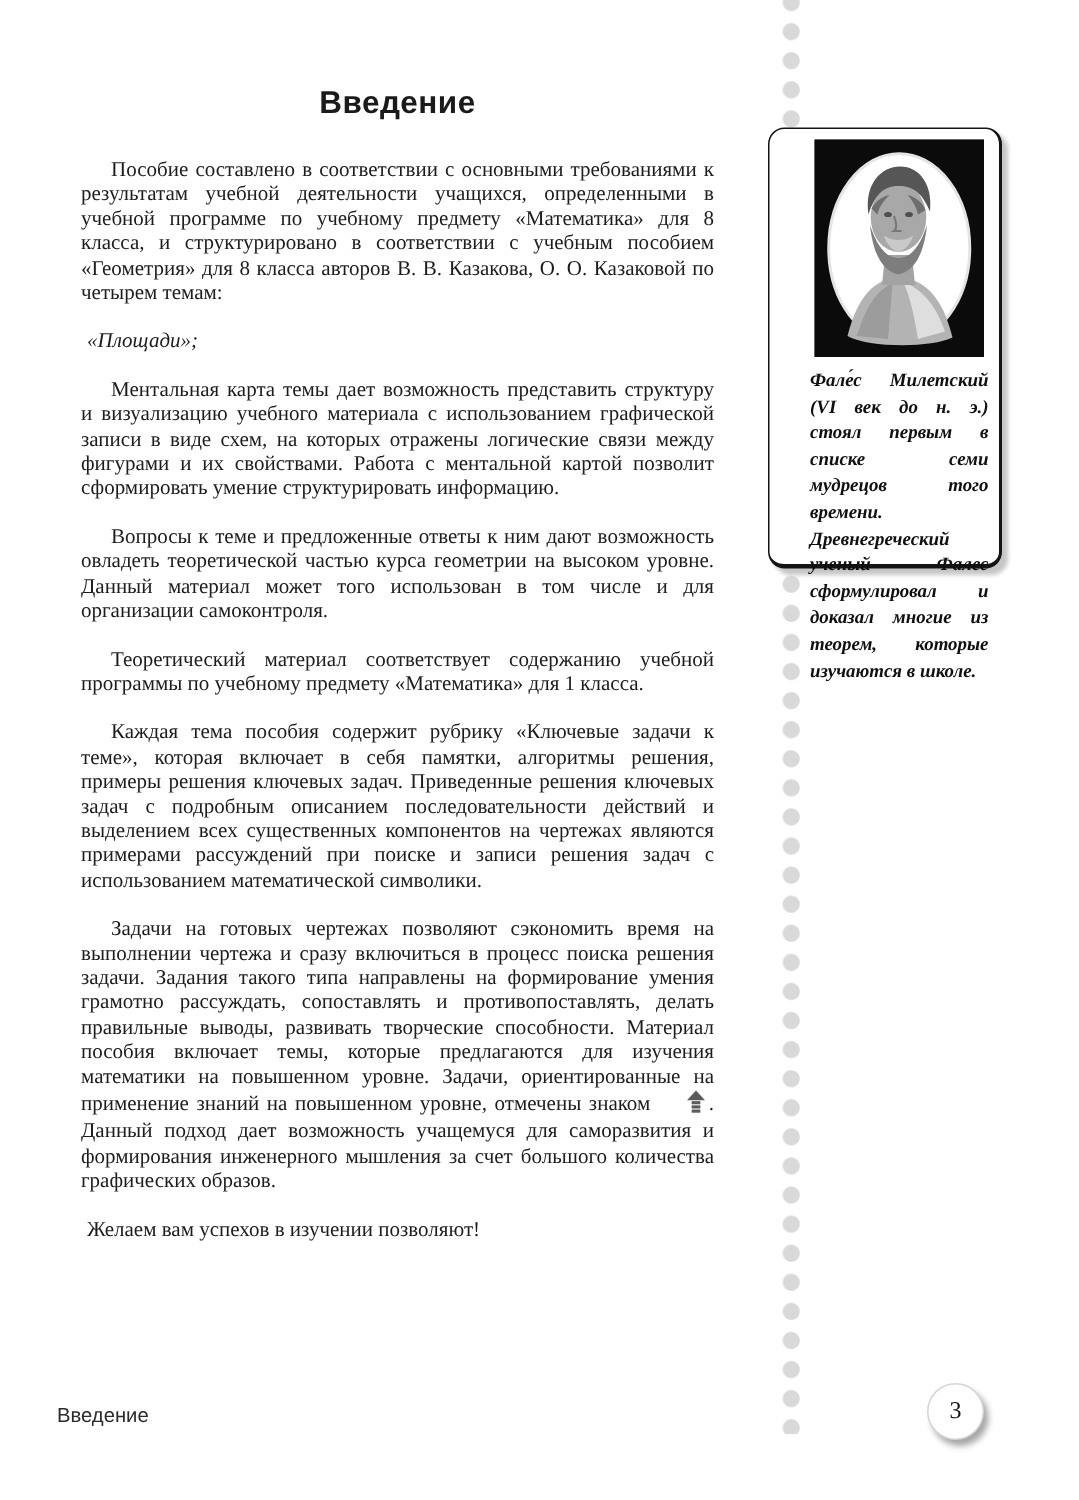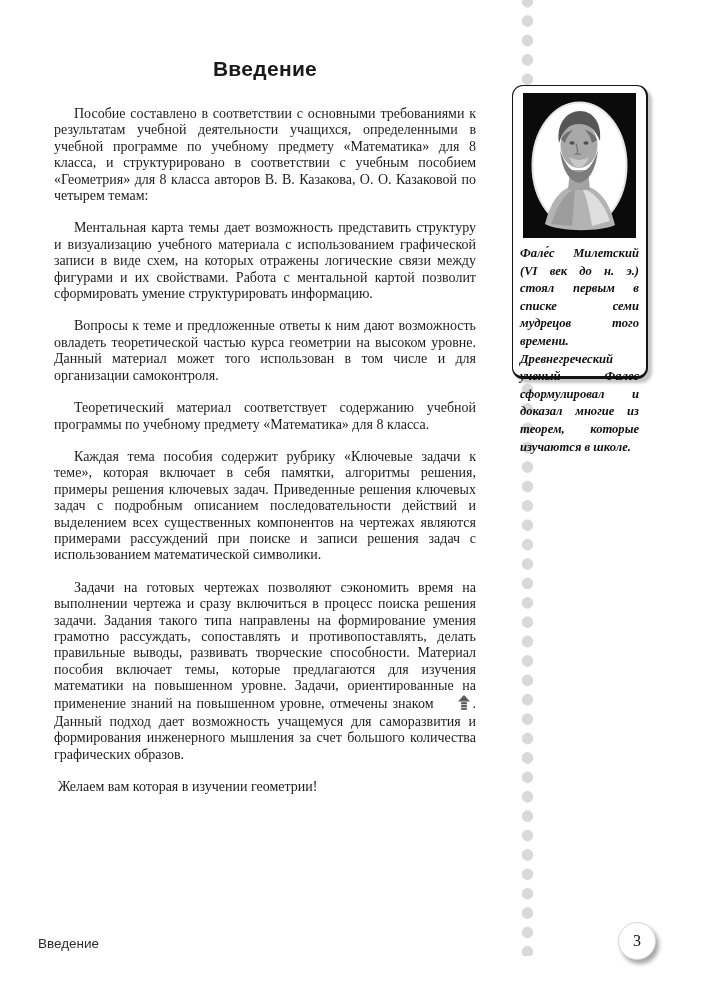--- a/index.html
+++ b/index.html
@@ -27,21 +27,21 @@
     font-size:14px;line-height:16.4px;text-align:justify;z-index:2;
   }
   .body-p{margin:16px;text-indent:20px;}
   .list-item{margin:0;padding-left:20px;font-style:italic;}
   .closing-line{margin:16px 0 0 0;text-indent:20px;}
   .arrow-icon{display:inline-block;vertical-align:-2px;margin:0 3px 0 4px;}
   
   .sidebar-card{
     position:absolute;left:512px;top:85px;width:133px;height:290px;
     background:#ffffff;border:1.5px solid #141414;border-right-width:2px;border-bottom-width:3px;
-    border-radius:11px;box-shadow:4px 4px 3px #c6c6c6;z-index:3;
+    border-radius:11px;box-shadow:4px 4px 3px #c6c6c6;z-index:3;padding-left:20px;
   }
   .portrait-frame{
     margin:7px auto 6px auto;width:113px;height:145px;background:#0b0b0b;
     display:flex;align-items:center;justify-content:center;
   }
   .figure-caption{
     padding:1px 7px 0 7px;
     font-size:12.6px;line-height:17.6px;font-style:italic;font-weight:bold;
     text-align:justify;color:#0f0f0f;
   }
@@ -59,31 +59,32 @@
 </style>
 </head>
 <body>
 
 <div class="dots-column"></div>
 
 <h1 class="page-title">Введение</h1>
 
 <div class="main-column">
   <p class="body-p">Пособие составлено в соответствии с основными требованиями к результатам учебной деятельности учащихся, определенными в учебной программе по учебному предмету «Математика» для 8 класса, и структурировано в соответствии с учебным пособием «Геометрия» для 8 класса авторов В. В. Казакова, О. О. Казаковой по четырем темам:</p>
+  <div class="list-item">«Площади»;</div>
   <p class="body-p">Ментальная карта темы дает возможность представить структуру и визуализацию учебного материала с использованием графической записи в виде схем, на которых отражены логические связи между фигурами и их свойствами. Работа с ментальной картой позволит сформировать умение структурировать информацию.</p>
   <p class="body-p">Вопросы к теме и предложенные ответы к ним дают возможность овладеть теоретической частью курса геометрии на высоком уровне. Данный материал может того использован в том числе и для организации самоконтроля.</p>
-  <p class="body-p">Теоретический материал соответствует содержанию учебной программы по учебному предмету «Математика» для 8 класса.</p>
+  <p class="body-p">Теоретический материал соответствует содержанию учебной программы по учебному предмету «Математика» для 1 класса.</p>
   <p class="body-p">Каждая тема пособия содержит рубрику «Ключевые задачи к теме», которая включает в себя памятки, алгоритмы решения, примеры решения ключевых задач. Приведенные решения ключевых задач с подробным описанием последовательности действий и выделением всех существенных компонентов на чертежах являются примерами рассуждений при поиске и записи решения задач с использованием математической символики.</p>
   <p class="body-p"><span>Задачи на готовых чертежах позволяют сэкономить время на выполнении чертежа и сразу включиться в процесс поиска решения задачи. Задания такого типа направлены на формирование умения грамотно рассуждать, сопоставлять и противопоставлять, делать правильные выводы, развивать творческие способности. Материал пособия включает темы, которые предлагаются для изучения математики на повышенном уровне. Задачи, ориентированные на применение знаний на повышенном уровне, отмечены знаком</span><span class="arrow-icon"><svg width="12" height="15" viewBox="0 0 12 15" aria-hidden="true">
           <polygon points="6,0 12,6.5 0,6.5" fill="#5a5a5a"></polygon>
           <rect x="3.1" y="7.1" width="5.8" height="2.1" fill="#5a5a5a"></rect>
           <rect x="3.1" y="9.9" width="5.8" height="2.1" fill="#5a5a5a"></rect>
           <rect x="3.1" y="12.7" width="5.8" height="2.1" fill="#5a5a5a"></rect>
         </svg></span><span>. Данный подход дает возможность учащемуся для саморазвития и формирования инженерного мышления за счет большого количества графических образов.</span></p>
-  <p class="closing-line">Желаем вам которая в изучении геометрии!</p>
+  <p class="closing-line">Желаем вам успехов в изучении позволяют!</p>
 </div>
 
 <aside class="sidebar-card">
   <div class="portrait-frame">
     <svg width="113" height="145" viewBox="0 0 113 145" aria-hidden="true">
       <rect width="113" height="145" fill="#0b0b0b"></rect>
       <ellipse cx="56.5" cy="72.5" rx="47" ry="63" fill="#ffffff"></ellipse>
       <ellipse cx="56.5" cy="72.5" rx="47" ry="63" fill="none" stroke="#e4e4e4" stroke-width="2"></ellipse>
       <path d="M22 131 C29 103 41 93 56 92 C73 93 85 104 92 132 C78 139 36 139 22 131 Z" fill="#b3b3b3"></path>
       <path d="M59 95 C71 99 81 110 87 128 L69 133 C66 114 63 103 59 95 Z" fill="#dedede"></path>

